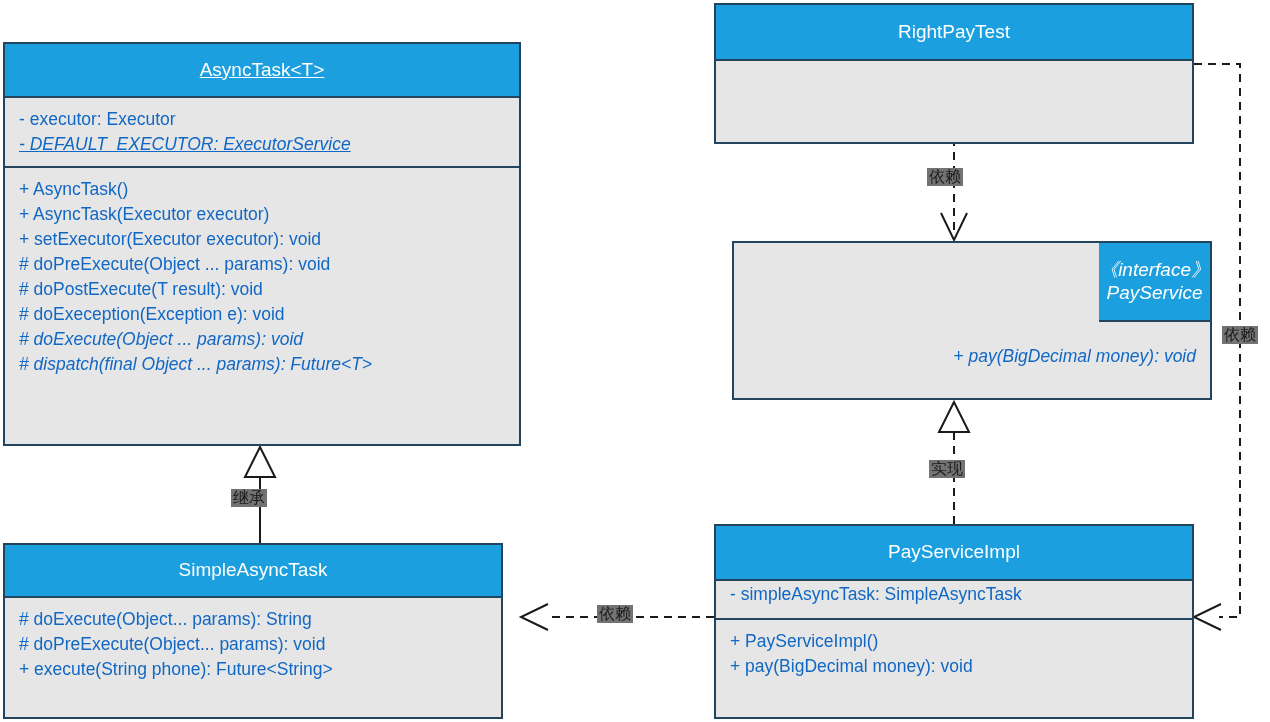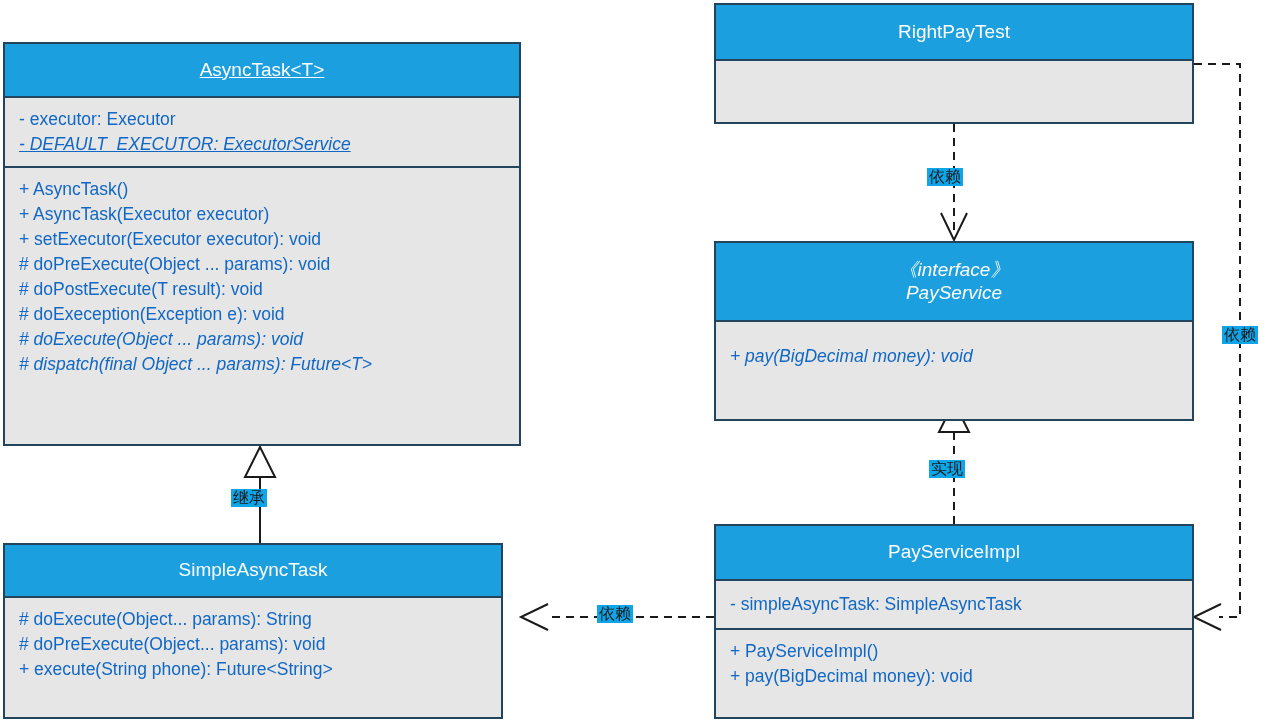--- a/index.html
+++ b/index.html
@@ -64,21 +64,21 @@
     line-height: 25px;
     white-space: nowrap;
   }
   .member.italic { font-style: italic; }
   .member.underline { text-decoration: underline; }
 
   .edge-label {
     position: absolute;
     font-size: 16px;
     color: #1a1a1a;
-    background: #0ea5e9;
+    background: #737373;
     padding: 0 2px;
     white-space: nowrap;
     line-height: 18px;
   }
   svg.edges {
     position: absolute;
     left: 0;
     top: 0;
     width: 1270px;
     height: 722px;
@@ -138,41 +138,41 @@
     <div class="uml-header" style="height:53px;">
       <span class="cls-name">SimpleAsyncTask</span>
     </div>
     <div class="uml-compartment">
       <div class="member"># doExecute(Object... params): String</div>
       <div class="member"># doPreExecute(Object... params): void</div>
       <div class="member">+ execute(String phone): Future&lt;String&gt;</div>
     </div>
   </div>
 
-  <div class="uml-class" style="left:714px; top:3px; width:480px; height:121px;">
+  <div class="uml-class" style="left:714px; top:3px; width:480px; height:141px;">
     <div class="uml-header" style="height:56px;">
       <span class="cls-name">RightPayTest</span>
     </div>
   </div>
 
-  <div class="uml-class" style="left:714px; top:241px; width:480px; height:180px;">
+  <div class="uml-class" style="left:732px; top:241px; width:480px; height:159px;align-items:flex-end;">
     <div class="uml-header italic" style="height:79px;">
       <span class="stereotype">《interface》</span>
       <span class="cls-name">PayService</span>
     </div>
     <div class="uml-compartment" style="padding-top:22px;">
       <div class="member italic">+ pay(BigDecimal money): void</div>
     </div>
   </div>
 
   <div class="uml-class" style="left:714px; top:524px; width:480px; height:195px;">
     <div class="uml-header" style="height:55px;">
       <span class="cls-name">PayServiceImpl</span>
     </div>
-    <div class="uml-compartment" style="padding-top:11px; padding-bottom:11px;">
+    <div class="uml-compartment" style="padding-top:1px; padding-bottom:11px;">
       <div class="member">- simpleAsyncTask: SimpleAsyncTask</div>
     </div>
     <div class="uml-compartment">
       <div class="member">+ PayServiceImpl()</div>
       <div class="member">+ pay(BigDecimal money): void</div>
     </div>
   </div>
 
 </div>
 

